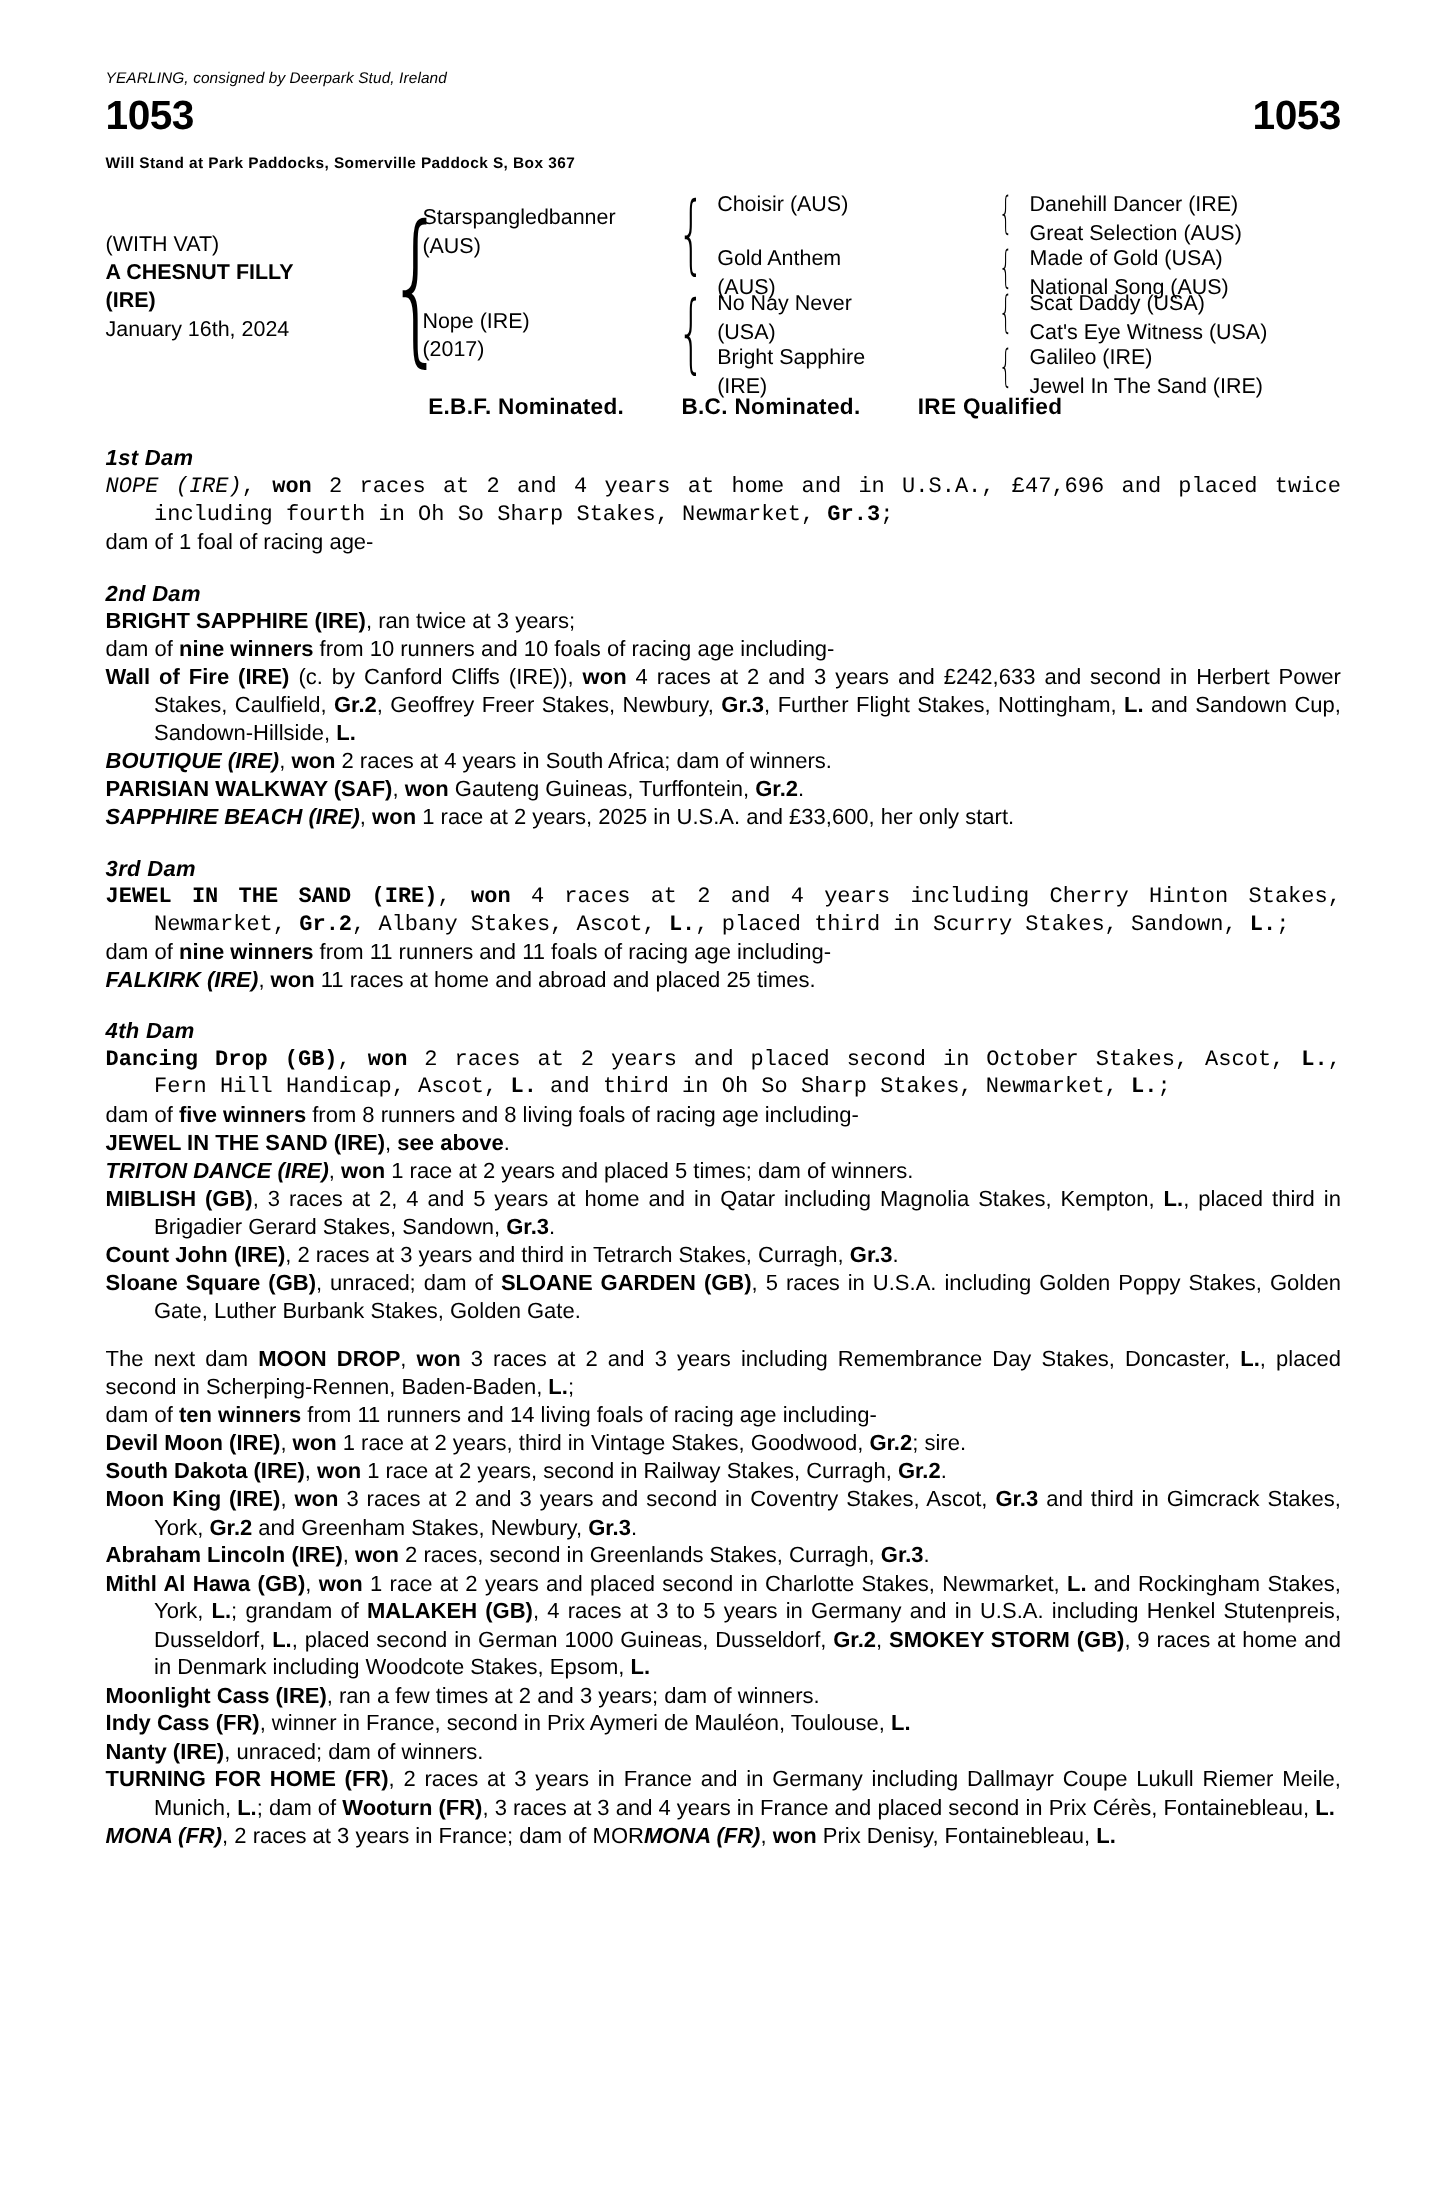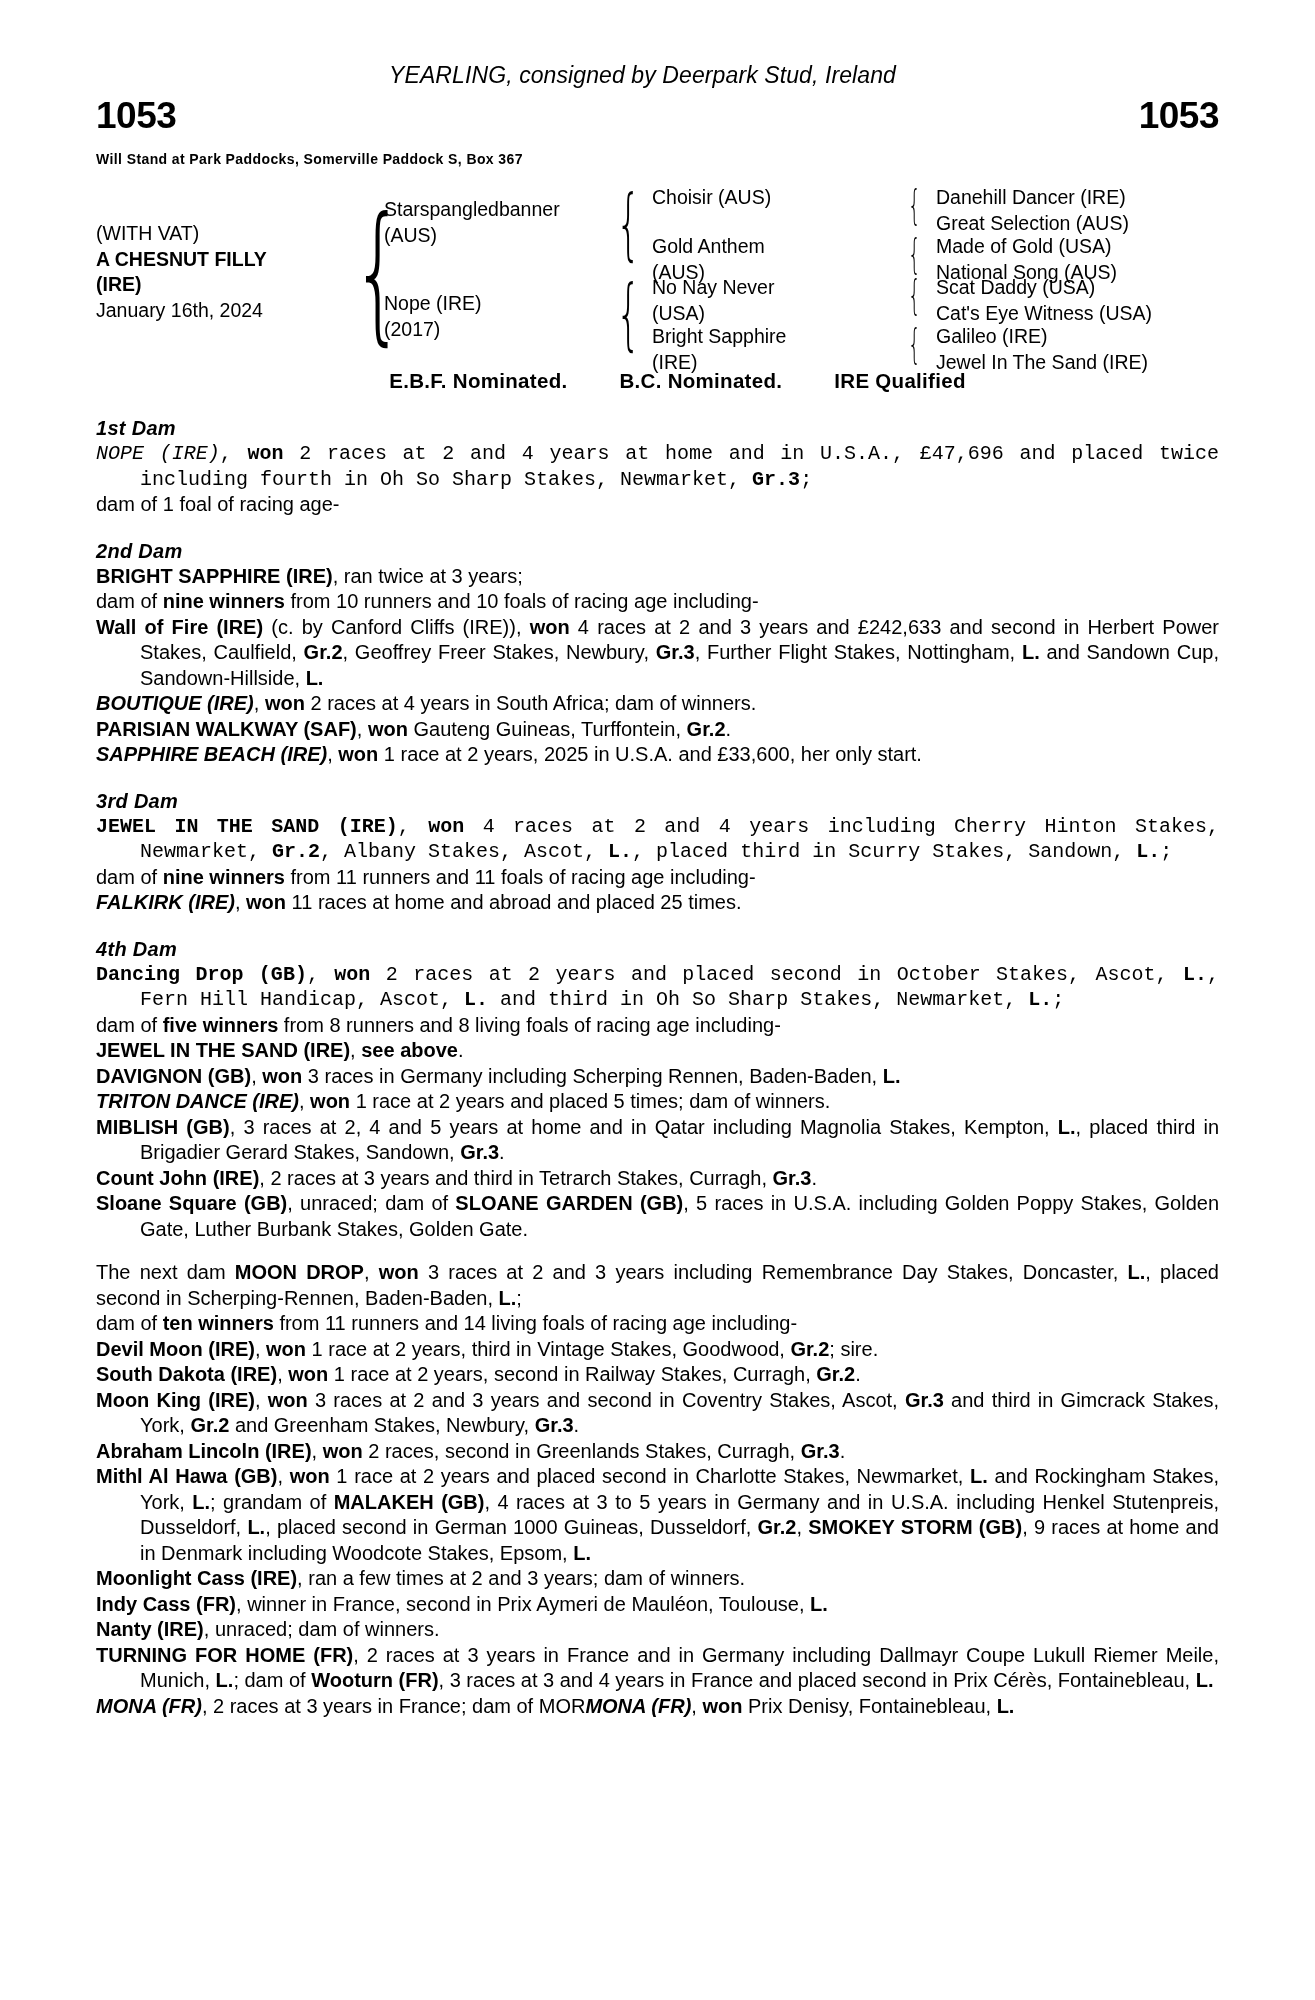--- a/index.html
+++ b/index.html
@@ -12,23 +12,22 @@
     min-height: 2000px;
     font-family: "Liberation Sans", sans-serif;
     color: #000000;
   }
   .page {
     width: 1315px;
     box-sizing: border-box;
     padding: 62px 96px 40px 96px;
   }
   .consign-line {
-    text-align: center;
     font-style: italic;
-    font-size: 23px;
+    font-size: 14px;
     letter-spacing: 0.1px;
     margin: 0 0 6px 0;
     padding-right: 30px;
   }
   .lot-row {
     display: flex;
     justify-content: space-between;
     align-items: flex-start;
     margin: 0 0 14px 0;
   }
@@ -240,21 +239,20 @@
 
   <div class="sec-head">3rd Dam</div>
   <p class="t ind1"><span class="b">JEWEL IN THE SAND (IRE)</span>, <span class="b">won</span> 4 races at 2 and 4 years including Cherry Hinton Stakes, Newmarket, <span class="b">Gr.2</span>, Albany Stakes, Ascot, <span class="b">L.</span>, placed third in Scurry Stakes, Sandown, <span class="b">L.</span>;</p>
   <p class="t nj">dam of <span class="b">nine winners</span> from 11 runners and 11 foals of racing age including-</p>
   <p class="t ind2"><span class="it b">FALKIRK (IRE)</span>, <span class="b">won</span> 11 races at home and abroad and placed 25 times.</p>
 
   <div class="sec-head">4th Dam</div>
   <p class="t ind1"><span class="b">Dancing Drop (GB)</span>, <span class="b">won</span> 2 races at 2 years and placed second in October Stakes, Ascot, <span class="b">L.</span>, Fern Hill Handicap, Ascot, <span class="b">L.</span> and third in Oh So Sharp Stakes, Newmarket, <span class="b">L.</span>;</p>
   <p class="t nj">dam of <span class="b">five winners</span> from 8 runners and 8 living foals of racing age including-</p>
   <p class="t ind2"><span class="b">JEWEL IN THE SAND (IRE)</span>, <span class="b">see above</span>.</p>
-  <p class="t ind2"><span class="b">DAVIGNON (GB)</span>, <span class="b">won</span> 3 races in Germany including Scherping Rennen, Baden-Baden, <span class="b">L.</span></p>
   <p class="t ind2"><span class="it b">TRITON DANCE (IRE)</span>, <span class="b">won</span> 1 race at 2 years and placed 5 times; dam of winners.</p>
   <p class="t ind3"><span class="b">MIBLISH (GB)</span>, 3 races at 2, 4 and 5 years at home and in Qatar including Magnolia Stakes, Kempton, <span class="b">L.</span>, placed third in Brigadier Gerard Stakes, Sandown, <span class="b">Gr.3</span>.</p>
   <p class="t ind3"><span class="b">Count John (IRE)</span>, 2 races at 3 years and third in Tetrarch Stakes, Curragh, <span class="b">Gr.3</span>.</p>
   <p class="t ind3"><span class="b">Sloane Square (GB)</span>, unraced; dam of <span class="b">SLOANE GARDEN (GB)</span>, 5 races in U.S.A. including Golden Poppy Stakes, Golden Gate, Luther Burbank Stakes, Golden Gate.</p>
 
   <div class="gap"></div>
 
   <p class="t">The next dam <span class="b">MOON DROP</span>, <span class="b">won</span> 3 races at 2 and 3 years including Remembrance Day Stakes, Doncaster, <span class="b">L.</span>, placed second in Scherping-Rennen, Baden-Baden, <span class="b">L.</span>;</p>
   <p class="t nj">dam of <span class="b">ten winners</span> from 11 runners and 14 living foals of racing age including-</p>
   <p class="t ind2"><span class="b">Devil Moon (IRE)</span>, <span class="b">won</span> 1 race at 2 years, third in Vintage Stakes, Goodwood, <span class="b">Gr.2</span>; sire.</p>

